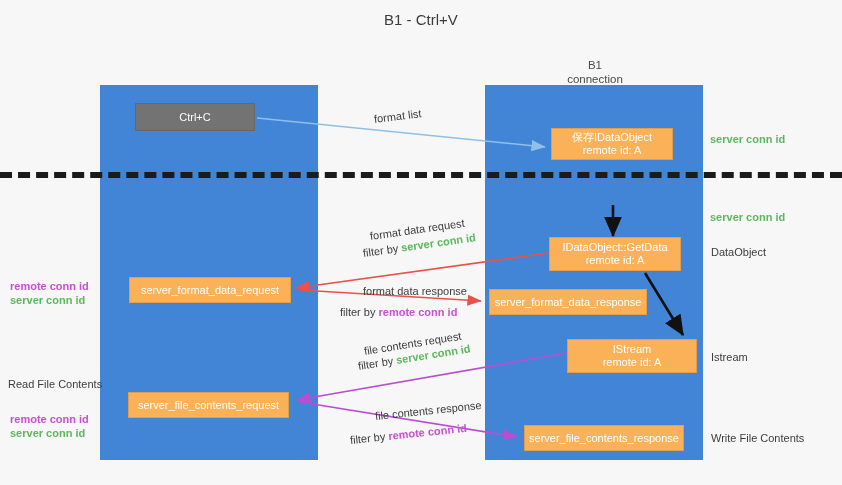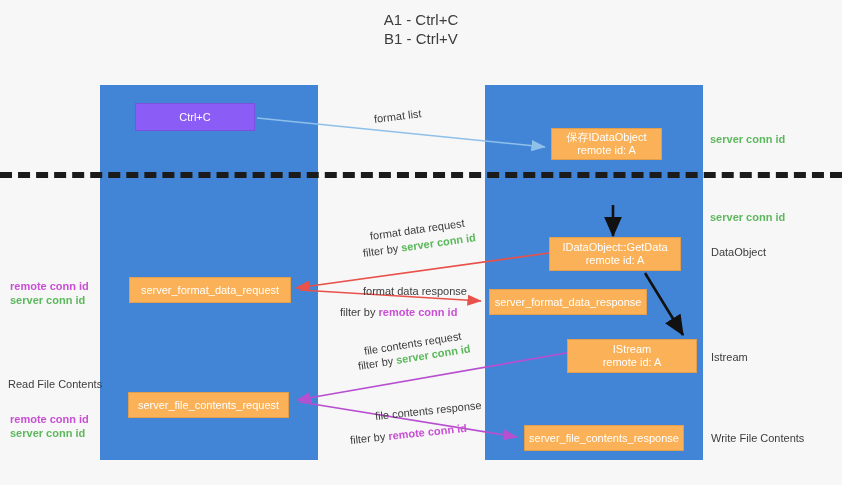--- a/index.html
+++ b/index.html
@@ -28,21 +28,21 @@
     position:absolute;background:#4285d6;
   }
 
   
   .node{
     position:absolute;box-sizing:border-box;
     display:flex;flex-direction:column;align-items:center;justify-content:center;
     color:#ffffff;font-size:11px;line-height:13px;text-align:center;
     border:1px solid rgba(0,0,0,.10);
   }
-  .node.green{background:#8b5cf6;}
+  .node.green{background:#737373;}
   .node.orange{background:#fbb157;}
 
   
   .dashed{
     position:absolute;left:0;width:842px;height:0;
     border-top:6px dashed #1b1b1b;
   }
 
   
   .lbl{
@@ -62,24 +62,27 @@
   .margin-lbl .k{color:#3c3c3c;display:block;}
 
   svg.wires{position:absolute;left:0;top:0;width:842px;height:485px;pointer-events:none;}
 </style>
 </head>
 <body>
 
 <div id="stage">
 
   <div class="title">
-    <div>A1 - Ctrl+C</div>
     <div>B1 - Ctrl+V</div>
   </div>
 
+  <div class="lane-head" style="left:535px;top:58px;width:120px;">
+    <div>B1</div>
+    <div>connection</div>
+  </div>
 
   <div class="lane" style="left:100px;top:85px;width:218px;height:375px;"></div>
   <div class="lane" style="left:485px;top:85px;width:218px;height:375px;"></div>
 
   <svg class="wires">
     <defs>
       <marker id="ah-blue" markerWidth="9" markerHeight="7" refX="8.5" refY="3.5" orient="auto">
         <polygon points="0 0, 9 3.5, 0 7" fill="#8ec0ea"></polygon>
       </marker>
       <marker id="ah-red" markerWidth="9" markerHeight="7" refX="8.5" refY="3.5" orient="auto">
@@ -105,21 +108,21 @@
 
     <line x1="572" y1="352" x2="297" y2="400" stroke="#b84fd0" stroke-width="1.6" marker-end="url(#ah-purple)"></line>
 
     <line x1="300" y1="402" x2="517" y2="437" stroke="#b84fd0" stroke-width="1.6" marker-end="url(#ah-purple)"></line>
   </svg>
 
   <div class="node green" style="left:135px;top:103px;width:120px;height:28px;">
     <span>Ctrl+C</span>
   </div>
 
-  <div class="node orange" style="left:551px;top:128px;width:111px;height:32px;">
+  <div class="node orange" style="left:551px;top:128px;width:122px;height:32px;">
     <span>保存IDataObject</span>
     <span>remote id: A</span>
   </div>
 
 
   <div class="node orange" style="left:549px;top:237px;width:132px;height:34px;">
     <span>IDataObject::GetData</span>
     <span>remote id: A</span>
   </div>
 

